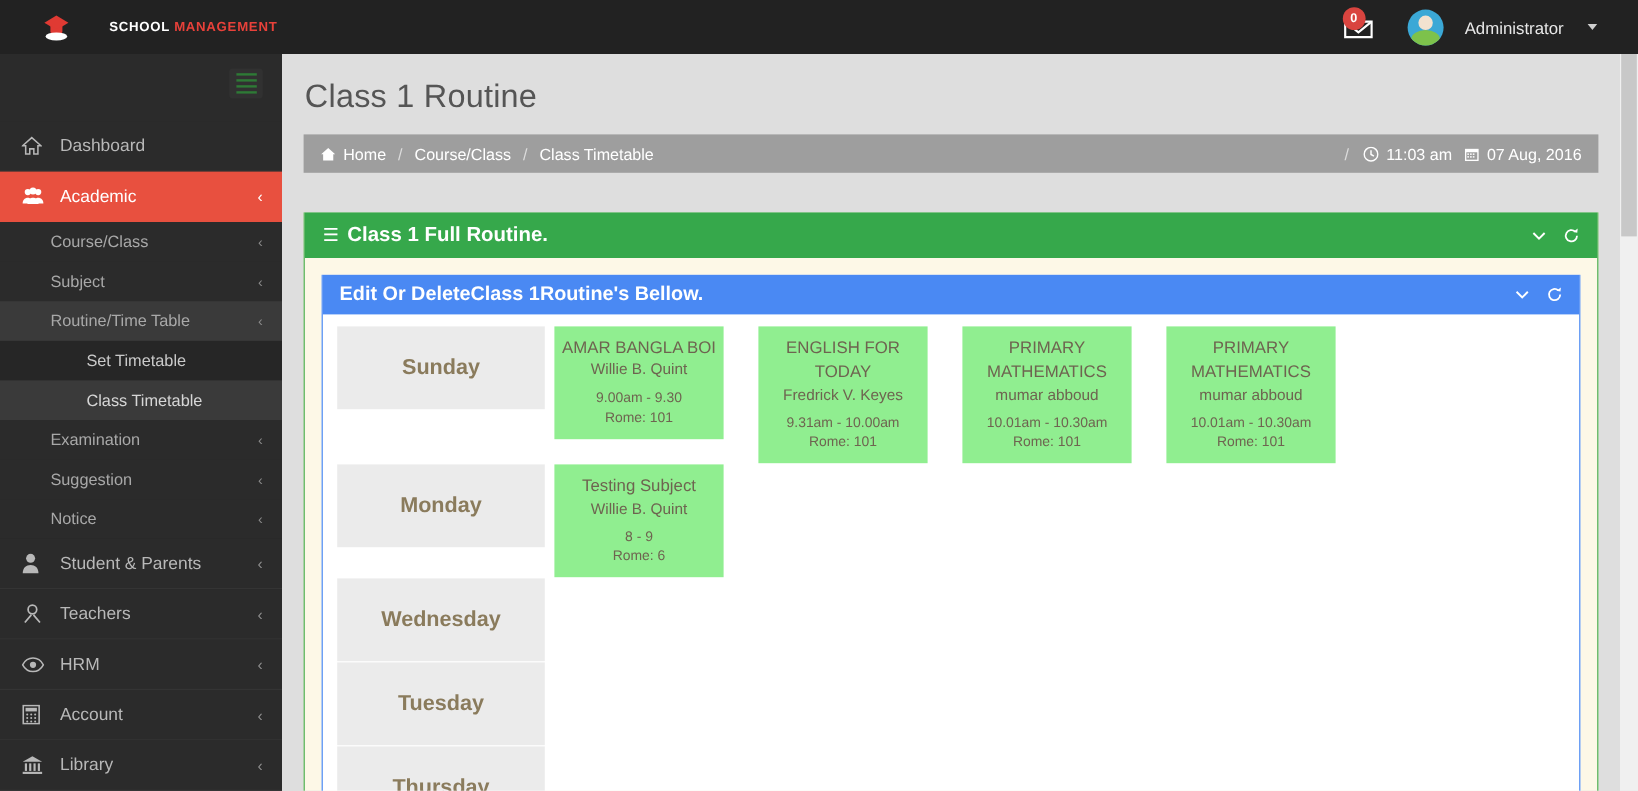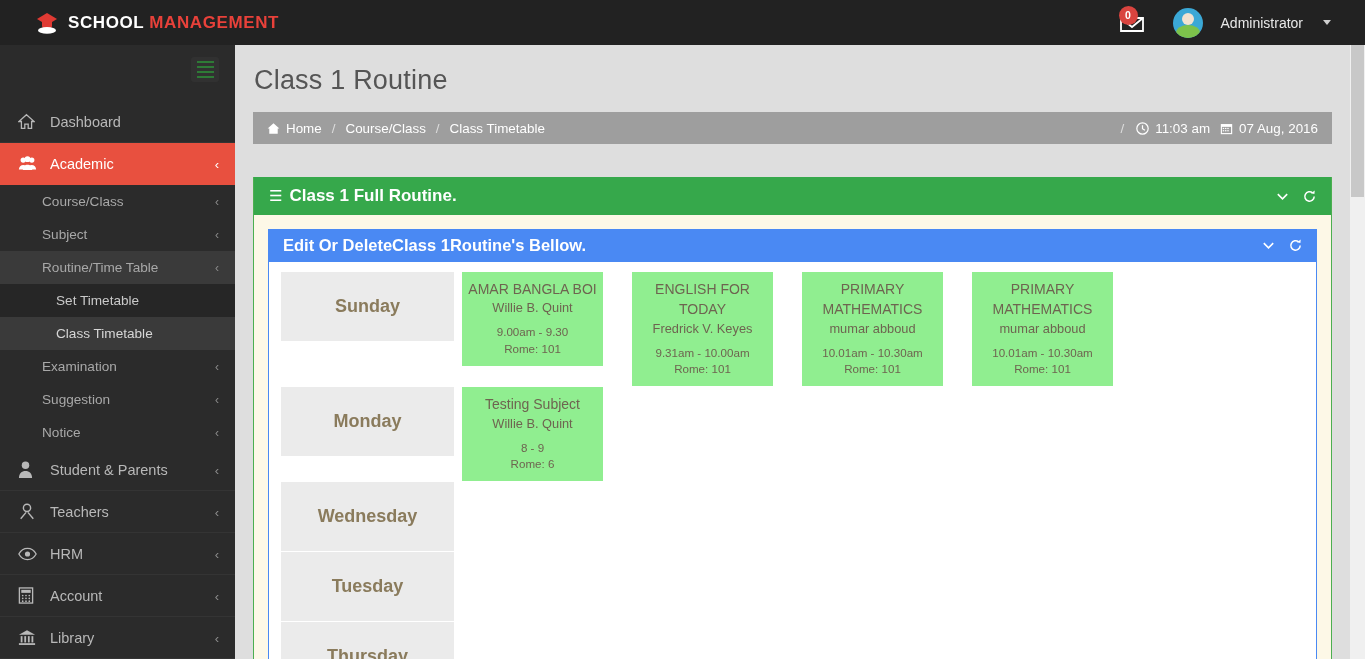--- a/index.html
+++ b/index.html
@@ -19,22 +19,22 @@
   }
   .brand {
     position: absolute; left: 0; top: 0;
     width: 235px; height: 45px;
     display: flex; align-items: center;
     padding-left: 34px;
     background: #222222;
   }
   .brand-logo { width: 26px; height: 26px; position: relative; margin-right: 8px; flex: 0 0 auto; }
   .brand-text {
-    font-size: 17px; font-weight: bold; letter-spacing: .6px;
-    color: #ffffff; white-space: nowrap;
+    font-size: 11px; font-weight: bold; letter-spacing: .6px;
+    color: #ffffff; white-space: nowrap; margin-left: 23px;
   }
   .brand-text .red { color: #e8413a; }
 
   .topbar-right {
     position: absolute; right: 34px; top: 0; height: 45px;
     display: flex; align-items: center; gap: 26px;
   }
   .msg-wrap { position: relative; width: 30px; height: 30px; cursor: pointer; }
   .msg-badge {
     position: absolute; top: -2px; left: 2px;
@@ -122,21 +122,21 @@
     background: #2b2b2b;
   }
   .sub-item.open { background: #3a3a3a; }
   .sub-item .arrow {
     position: absolute; right: 16px; top: 50%; transform: translateY(-50%);
     font-size: 12px; color: #8a8a8a; line-height: 1;
   }
   .sub2-item {
     height: 33px;
     display: flex; align-items: center;
-    padding-left: 56px;
+    padding-left: 72px;
     color: #c9c9c9; font-size: 13.6px;
     cursor: pointer;
     background: #262626;
   }
   .sub2-item.active { background: #3a3a3a; color: #d6d6d6; }
 
   
   .main {
     position: absolute; left: 235px; top: 45px;
     width: 1130px; height: 614px;

